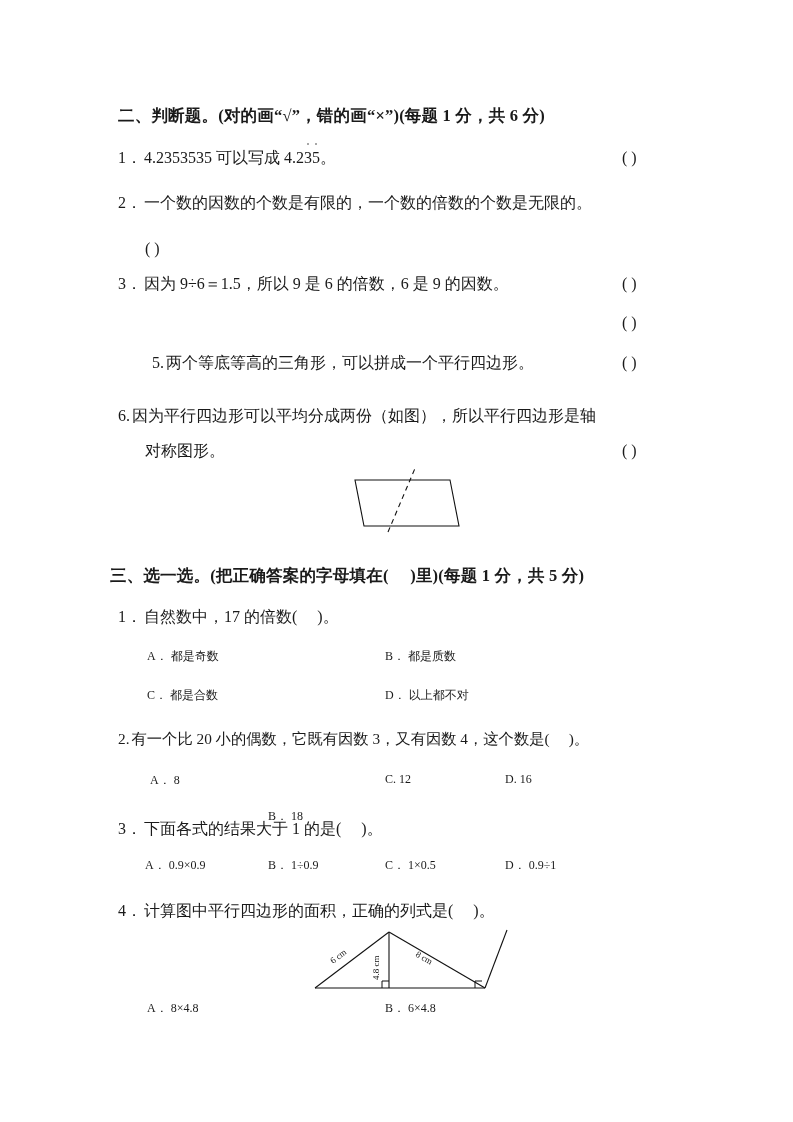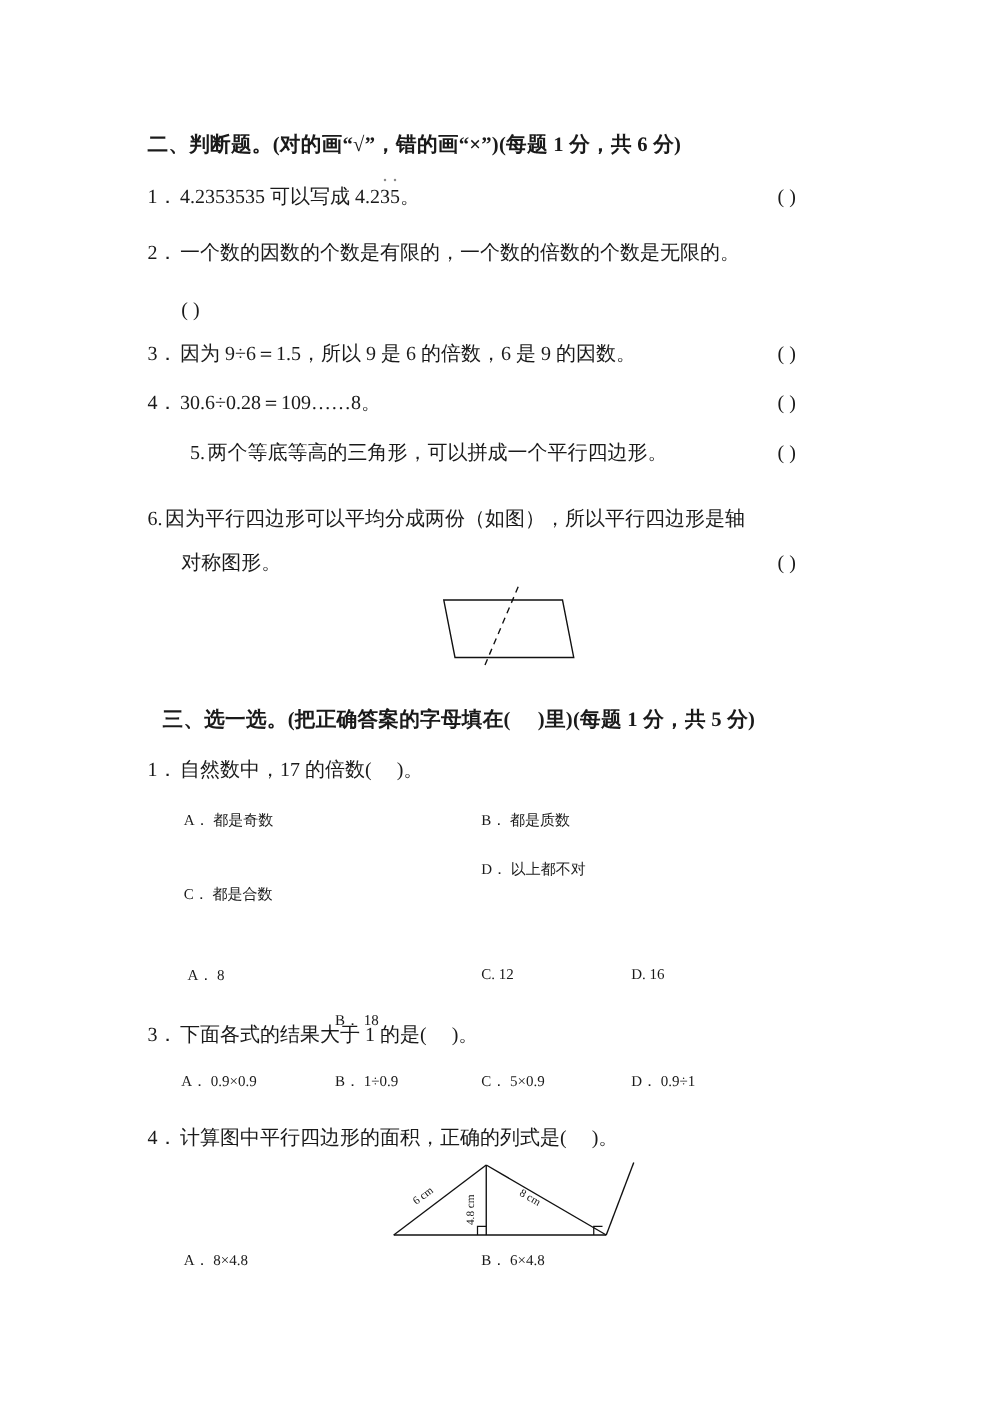--- a/index.html
+++ b/index.html
@@ -84,67 +84,67 @@
   <div class="blk q" style="left:118px; top:192px;">
     <span class="num">2．</span><span>一个数的因数的个数是有限的，一个数的倍数的个数是无限的。</span>
   </div>
   <div class="blk q" style="left:145px; top:238px;">(    )</div>
 
   <div class="blk q" style="left:118px; top:273px;">
     <span class="num">3．</span><span>因为 9÷6＝1.5，所以 9 是 6 的倍数，6 是 9 的因数。</span>
   </div>
   <div class="blk q" style="left:622px; top:273px;">(    )</div>
 
-  <div class="blk q" style="left:118px; top:312px;">
-    <span class="num">4．</span><span>30.6÷0.28＝109……8。</span>
-  </div>
   <div class="blk q" style="left:622px; top:312px;">(    )</div>
 
   <div class="blk q" style="left:118px; top:352px;margin-left:34px;">
     <span class="num">5.</span><span>两个等底等高的三角形，可以拼成一个平行四边形。</span>
   </div>
   <div class="blk q" style="left:622px; top:352px;">(    )</div>
 
   <div class="blk q" style="left:118px; top:405px;">
     <span class="num">6.</span><span>因为平行四边形可以平均分成两份（如图），所以平行四边形是轴</span>
   </div>
   <div class="blk q" style="left:145px; top:440px;">对称图形。</div>
   <div class="blk q" style="left:622px; top:440px;">(    )</div>
 
   <div class="blk" style="left:338px; top:458px;">
     <svg width="130" height="76" viewBox="0 0 130 76">
       <polygon points="26,68 17,22 112,22 121,68" fill="none" stroke="#111111" stroke-width="1.1"></polygon>
       <line x1="50" y1="74" x2="78" y2="8" stroke="#111111" stroke-width="1.1" stroke-dasharray="5,4"></line>
     </svg>
   </div>
 
-  <div class="blk sec-head" style="left:130px; top:565px;">
+  <div class="blk sec-head" style="left:110px; top:565px;">
     <span>三、选一选。(把正确答案的字母填在(</span><span class="paren">     </span><span>)里)(每题 1 分，共 5 分)</span>
   </div>
 
   <div class="blk q" style="left:118px; top:606px;">
     <span class="num">1．</span><span>自然数中，17 的倍数(</span><span class="paren">     </span><span>)。</span>
   </div>
   <div class="blk opt" style="left:147px; top:648px;">
     <span>A．</span>
     <span>都是奇数</span>
   </div>
   <div class="blk opt" style="left:385px; top:648px;">
     <span>B．</span>
     <span>都是质数</span>
   </div>
-  <div class="blk opt" style="left:147px; top:687px;margin-top:20px;">
+  <div class="blk opt" style="left:147px; top:687px;">
     <span>C．</span>
     <span>都是合数</span>
   </div>
   <div class="blk opt" style="left:385px; top:687px;">
     <span>D．</span>
     <span>以上都不对</span>
   </div>
 
+  <div class="blk q" style="left:118px; top:728px; font-size:15.3px;">
+    <span class="num">2.</span><span>有一个比 20 小的偶数，它既有因数 3，又有因数 4，这个数是(</span><span class="paren">     </span><span>)。</span>
+  </div>
   <div class="blk opt" style="left:150px; top:772px;">
     <span>A．</span>
     <span>8</span>
   </div>
   <div class="blk opt" style="left:268px; top:772px;margin-top:36px;">
     <span>B．</span>
     <span>18</span>
   </div>
   <div class="blk opt" style="left:385px; top:772px;">
     <span>C.</span>
@@ -161,21 +161,21 @@
   <div class="blk opt" style="left:145px; top:857px;">
     <span>A．</span>
     <span>0.9×0.9</span>
   </div>
   <div class="blk opt" style="left:268px; top:857px;">
     <span>B．</span>
     <span>1÷0.9</span>
   </div>
   <div class="blk opt" style="left:385px; top:857px;">
     <span>C．</span>
-    <span>5×0.9</span>
+    <span>1×0.5</span>
   </div>
   <div class="blk opt" style="left:505px; top:857px;">
     <span>D．</span>
     <span>0.9÷1</span>
   </div>
 
   <div class="blk q" style="left:118px; top:900px;">
     <span class="num">4．</span><span>计算图中平行四边形的面积，正确的列式是(</span><span class="paren">     </span><span>)。</span>
   </div>
 

